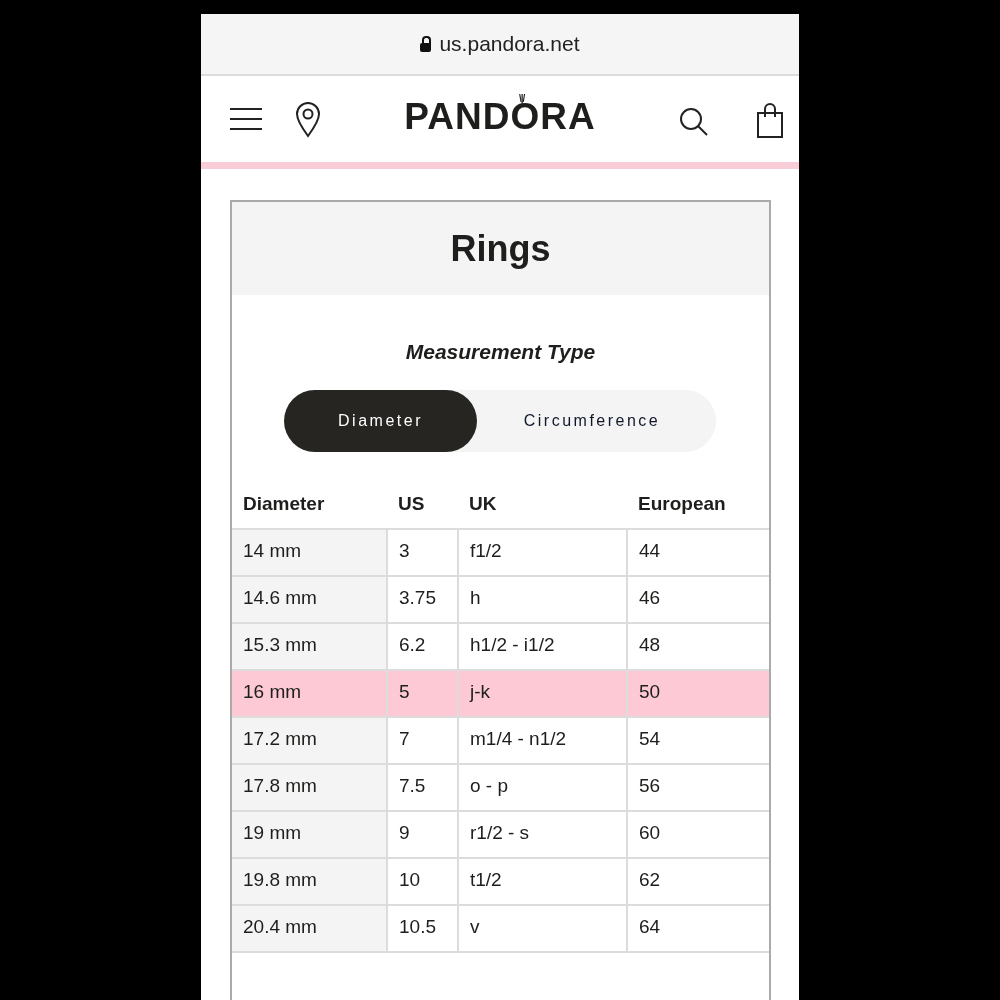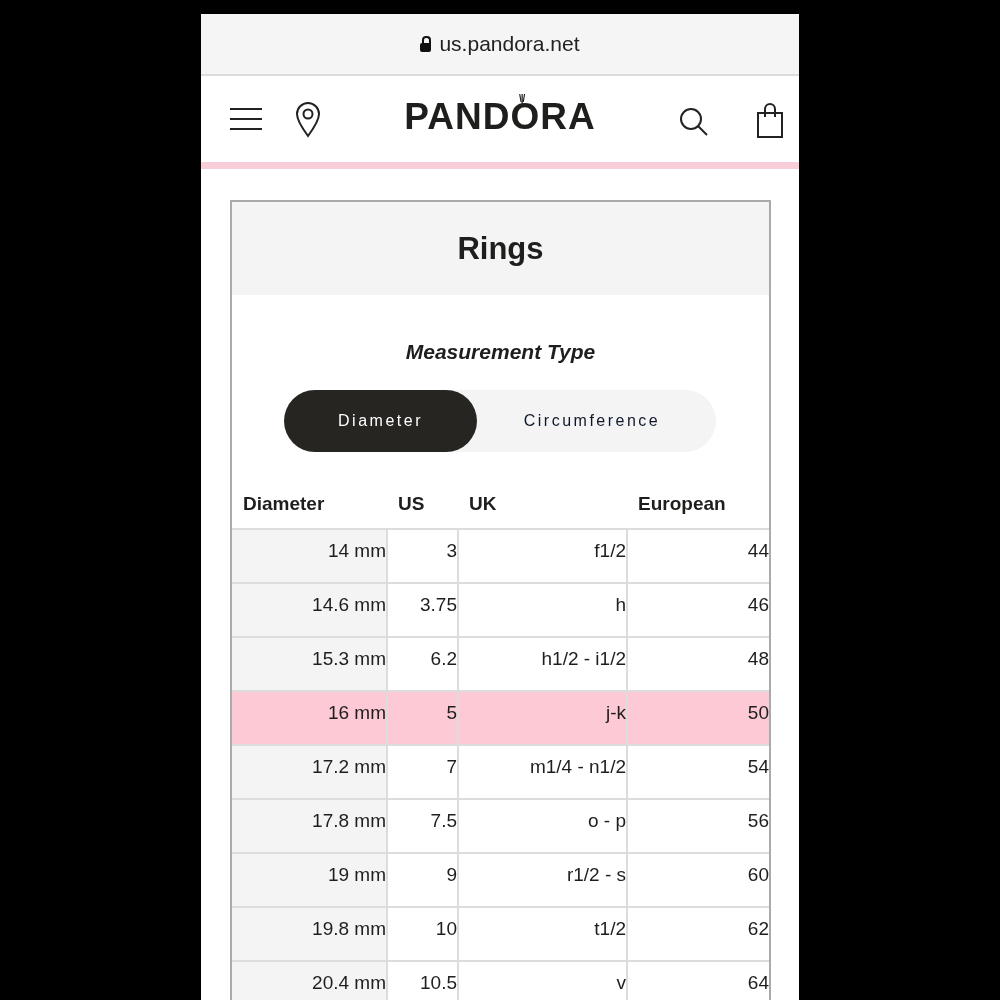--- a/index.html
+++ b/index.html
@@ -13,29 +13,29 @@
   .nav .ic { position:absolute; }
   .hamb { left:29px; top:32px; width:32px; height:22px; }
   .hamb span { display:block; height:2px; background:#222; margin-bottom:8px; }
   .pin { left:94px; top:26px; }
   .logo { position:absolute; left:0; right:0; top:20px; text-align:center; font-size:37px; font-weight:bold; letter-spacing:1px; color:#1e1e1c; }
   .logo .crown { position:absolute; left:318px; top:-3px; font-size:10px; letter-spacing:-1px; }
   .search { left:477px; top:30px; }
   .bag { left:555px; top:27px; }
   .pinkbar { height:7px; background:#f8cdd8; }
   .card { position:absolute; left:29px; top:186px; width:537px; border:2px solid #aaa; border-bottom:none; height:830px; background:#fff; }
-  .card-head { height:93px; background:#f4f4f4; display:flex; align-items:center; justify-content:center; font-size:31px; font-weight:bold; }
+  .card-head { height:93px; background:#f4f4f4; display:flex; align-items:center; justify-content:center; font-size:36px; font-weight:bold; }
   .mtitle { text-align:center; font-size:21px; font-weight:bold; margin-top:45px;font-style:italic; }
   .toggle { position:absolute; left:52px; top:188px; width:432px; height:62px; background:#f4f4f4; border-radius:31px; }
   .toggle .opt { position:absolute; top:0; height:62px; display:flex; align-items:center; justify-content:center; font-size:16px; letter-spacing:2.5px; cursor:pointer; }
   .toggle .active { left:0; width:193px; background:#262522; color:#fff; border-radius:31px; }
   .toggle .inactive { left:193px; width:230px; color:#0f172a; }
   table { position:absolute; left:0; top:278px; width:537px; border-collapse:collapse; font-size:19px; }
   th { text-align:left; font-weight:bold; height:48px; padding:0 0 0 11px; vertical-align:middle; }
-  td { height:41px; border:2px solid #dcdcdc; padding:0 0 11px 11px;text-align:right; }
+  td { height:41px; border:2px solid #dcdcdc; padding:0 0 4px 11px; }
   tr td:first-child { border-left:none; background:#f4f4f4; }
   tr td:last-child { border-right:none; }
   tr.hl td { background:#fcc9d4 !important;margin-top:40px; }
   tbody tr:first-child td { border-top:2px solid #dcdcdc; }
 </style>
 </head>
 <body>
 
 <div class="phone">
   <div class="urlbar">

